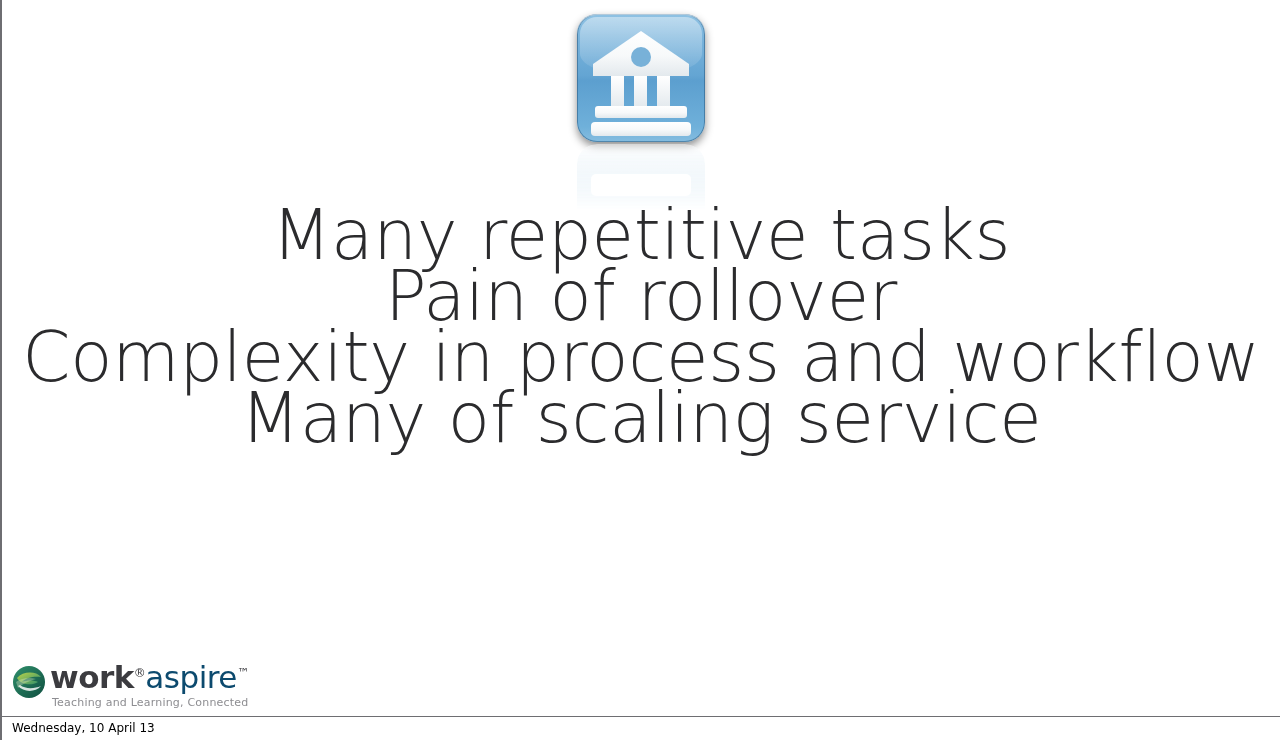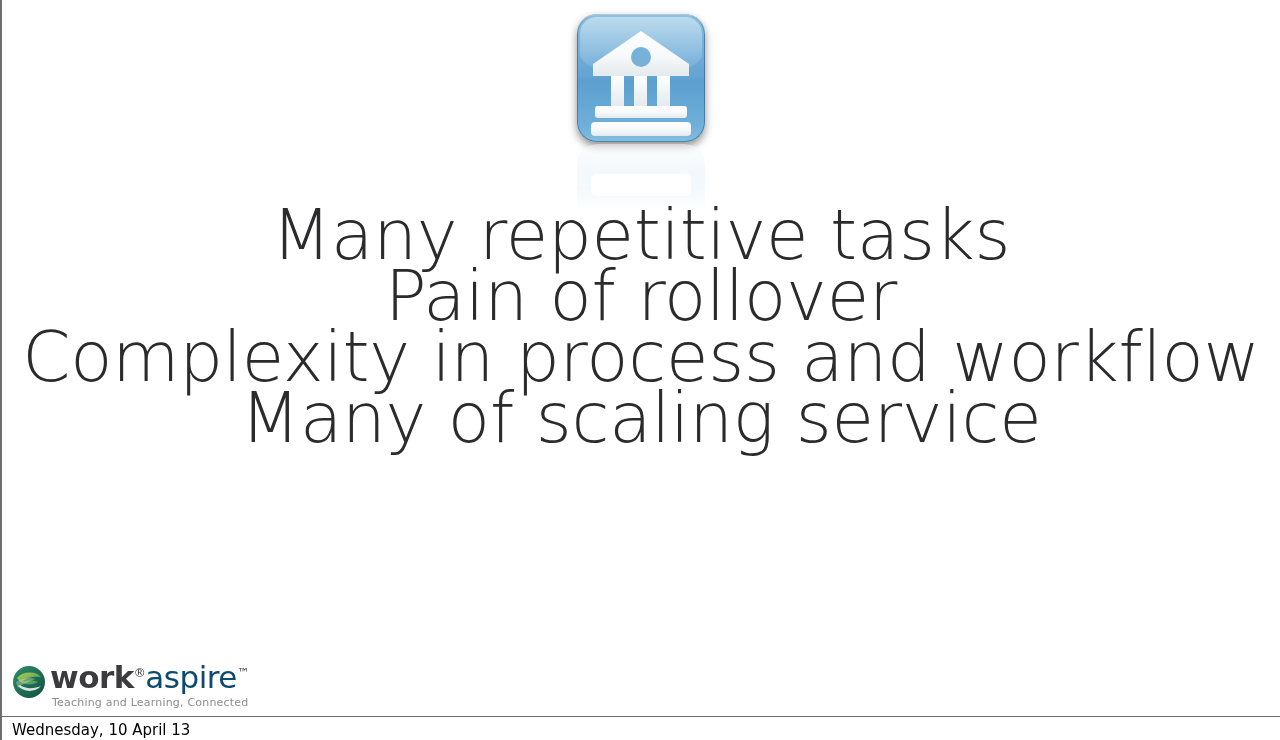--- a/index.html
+++ b/index.html
@@ -154,21 +154,21 @@
     right: 0;
     top: 716px;
     height: 1px;
     background: #6e6e72;
   }
   .footer-date {
     position: absolute;
     left: 10px;
     top: 721px;
     font-family: "DejaVu Sans", "Liberation Sans", sans-serif;
-    font-size: 15px;
+    font-size: 12px;
     color: #000000;
     white-space: nowrap;
   }
 </style>
 </head>
 <body>
 
 <div class="slide">
 
   <div class="icon-block">

